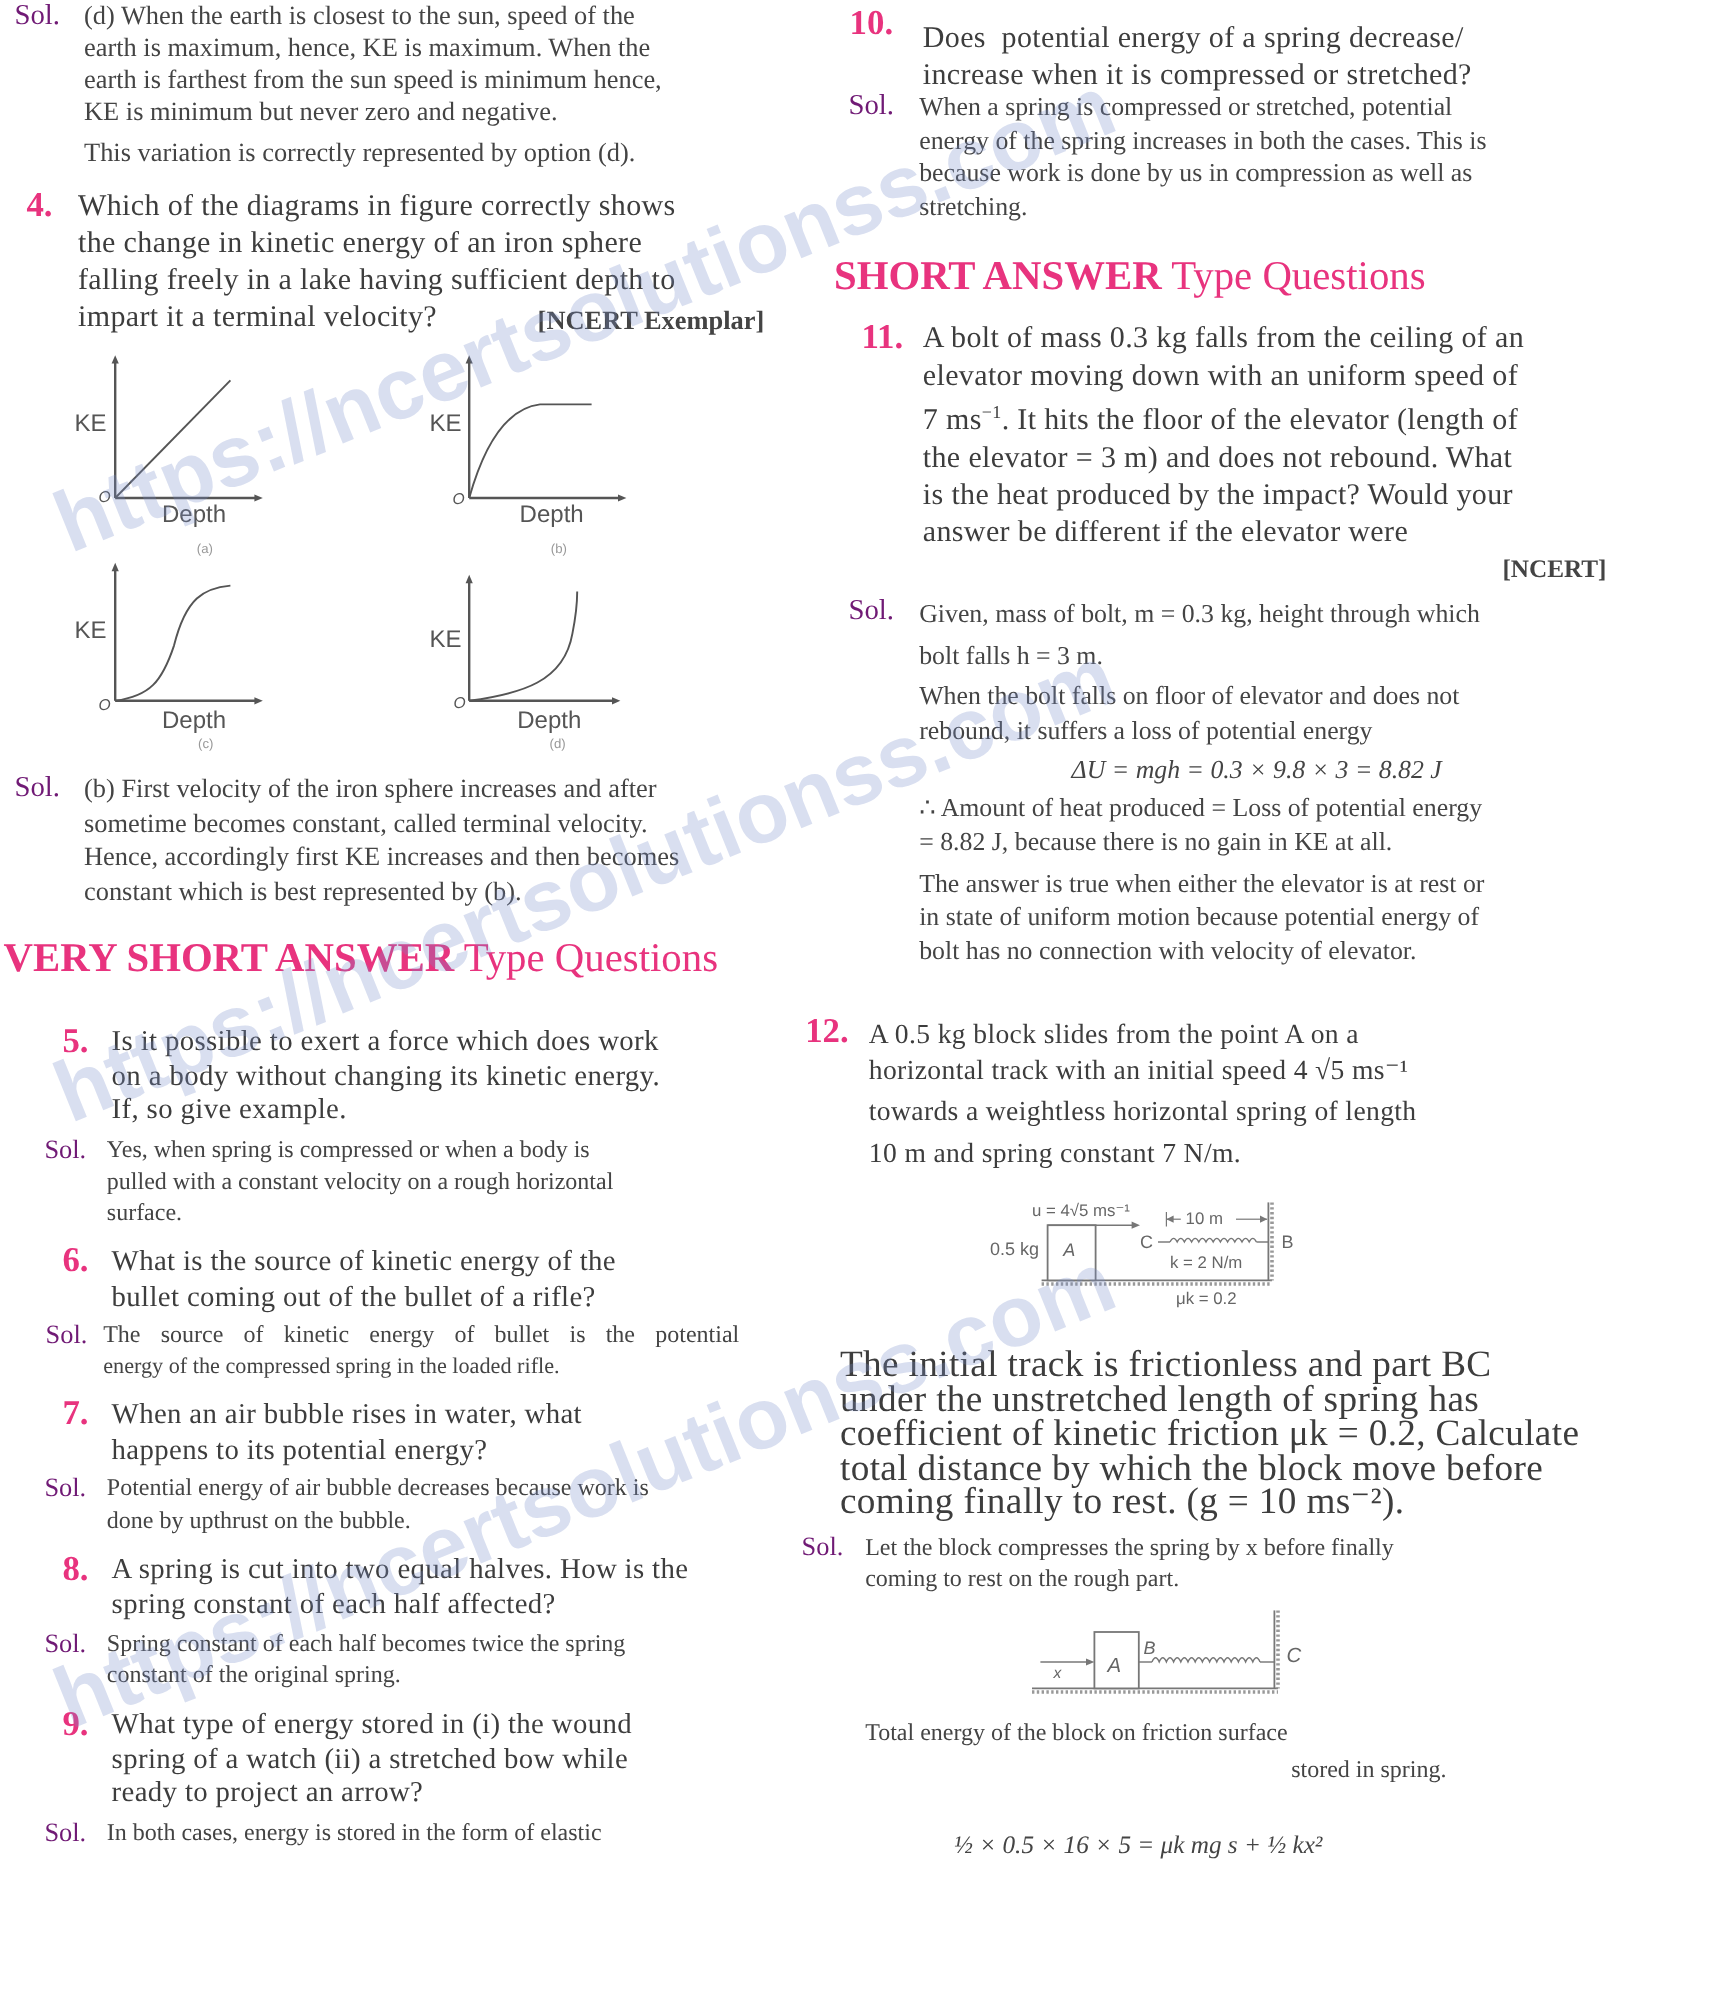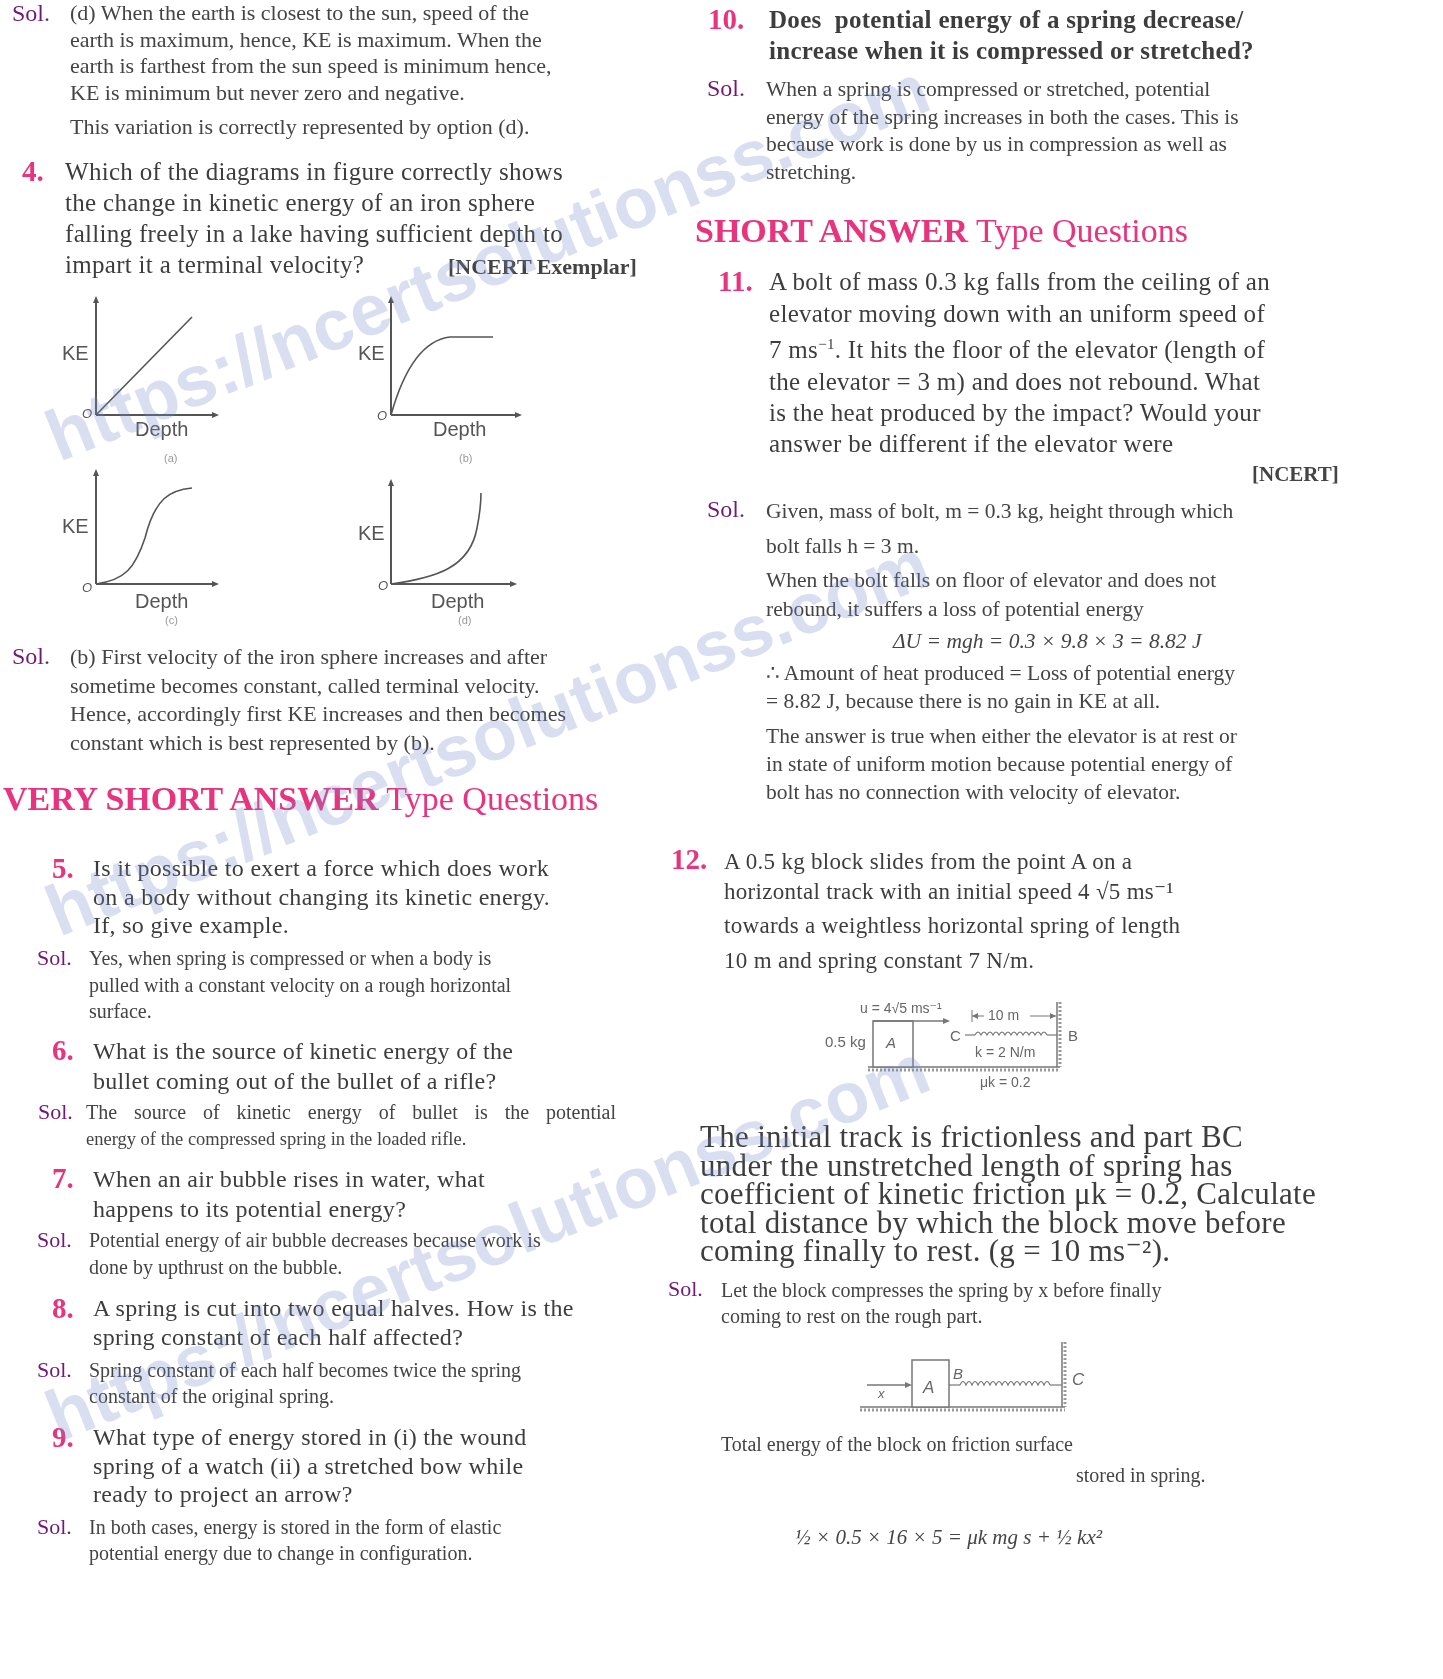--- a/index.html
+++ b/index.html
@@ -165,25 +165,24 @@
 
 <span class="num" style="left:52px; top:1421px;">9.</span>
 <div class="abs q" style="left:93px; top:1423px; font-size:24px; line-height:28.5px;">
   <div class="line">What type of energy stored in (i) the wound</div>
   <div class="line">spring of a watch (ii) a stretched bow while</div>
   <div class="line">ready to project an arrow?</div>
 </div>
 <span class="sol" style="left:37px; top:1514px; font-size:22px;">Sol.</span>
 <div class="abs s" style="left:89px; top:1514px; font-size:20px; line-height:26px;">
   <div class="line">In both cases, energy is stored in the form of elastic</div>
-  <div class="line">potential energy due to change in configuration.</div>
 </div>
 
 <span class="num" style="left:708px; top:3px;">10.</span>
-<div class="abs q" style="left:769px; top:4px; line-height:31px;font-weight:bold;">
+<div class="abs q" style="left:769px; top:16px; line-height:31px;">
   <div class="line" style="white-space:pre;">Does  potential energy of a spring decrease/</div>
   <div class="line">increase when it is compressed or stretched?</div>
 </div>
 <span class="sol" style="left:707px; top:75px;">Sol.</span>
 <div class="abs s" style="left:766px; top:76px; font-size:21.5px; line-height:27.5px;">
   <div class="line">When a spring is compressed or stretched, potential</div>
   <div class="line">energy of the spring increases in both the cases. This is</div>
   <div class="line">because work is done by us in compression as well as</div>
   <div class="line">stretching.</div>
 </div>

